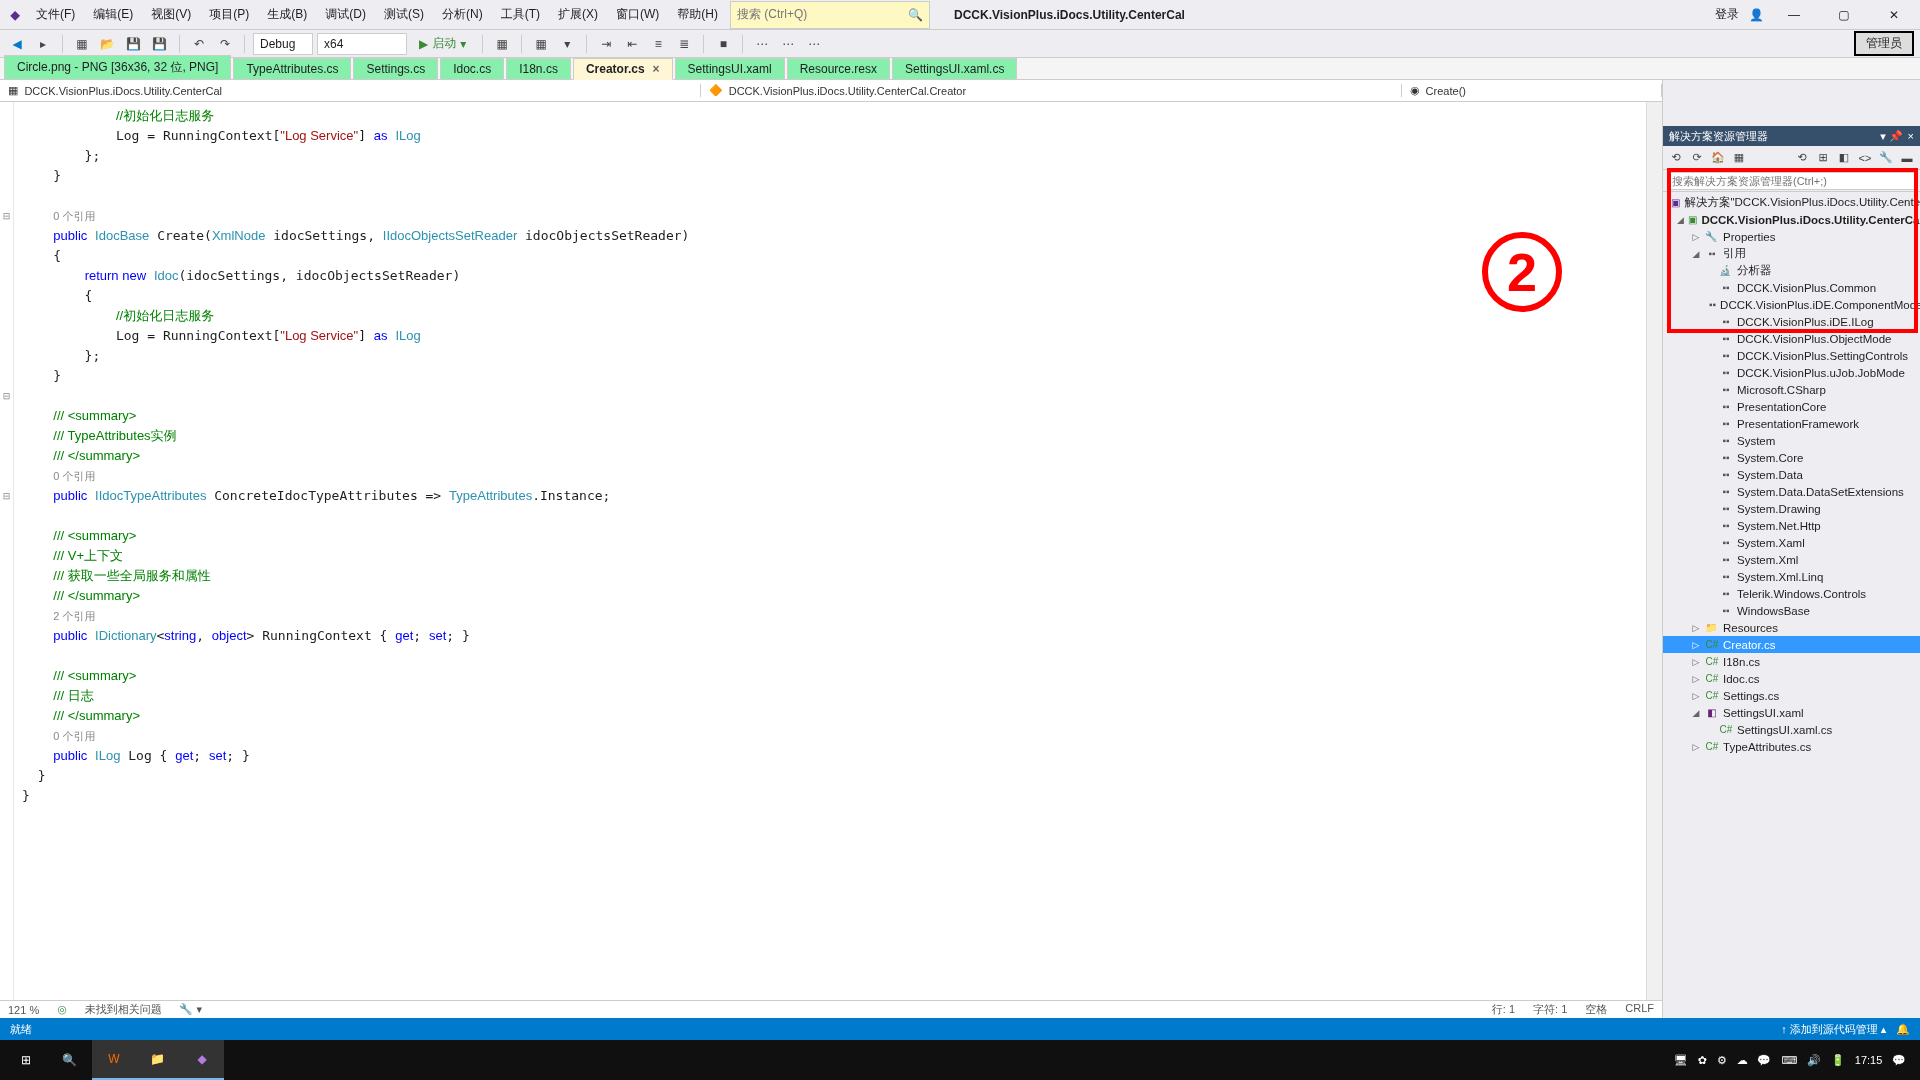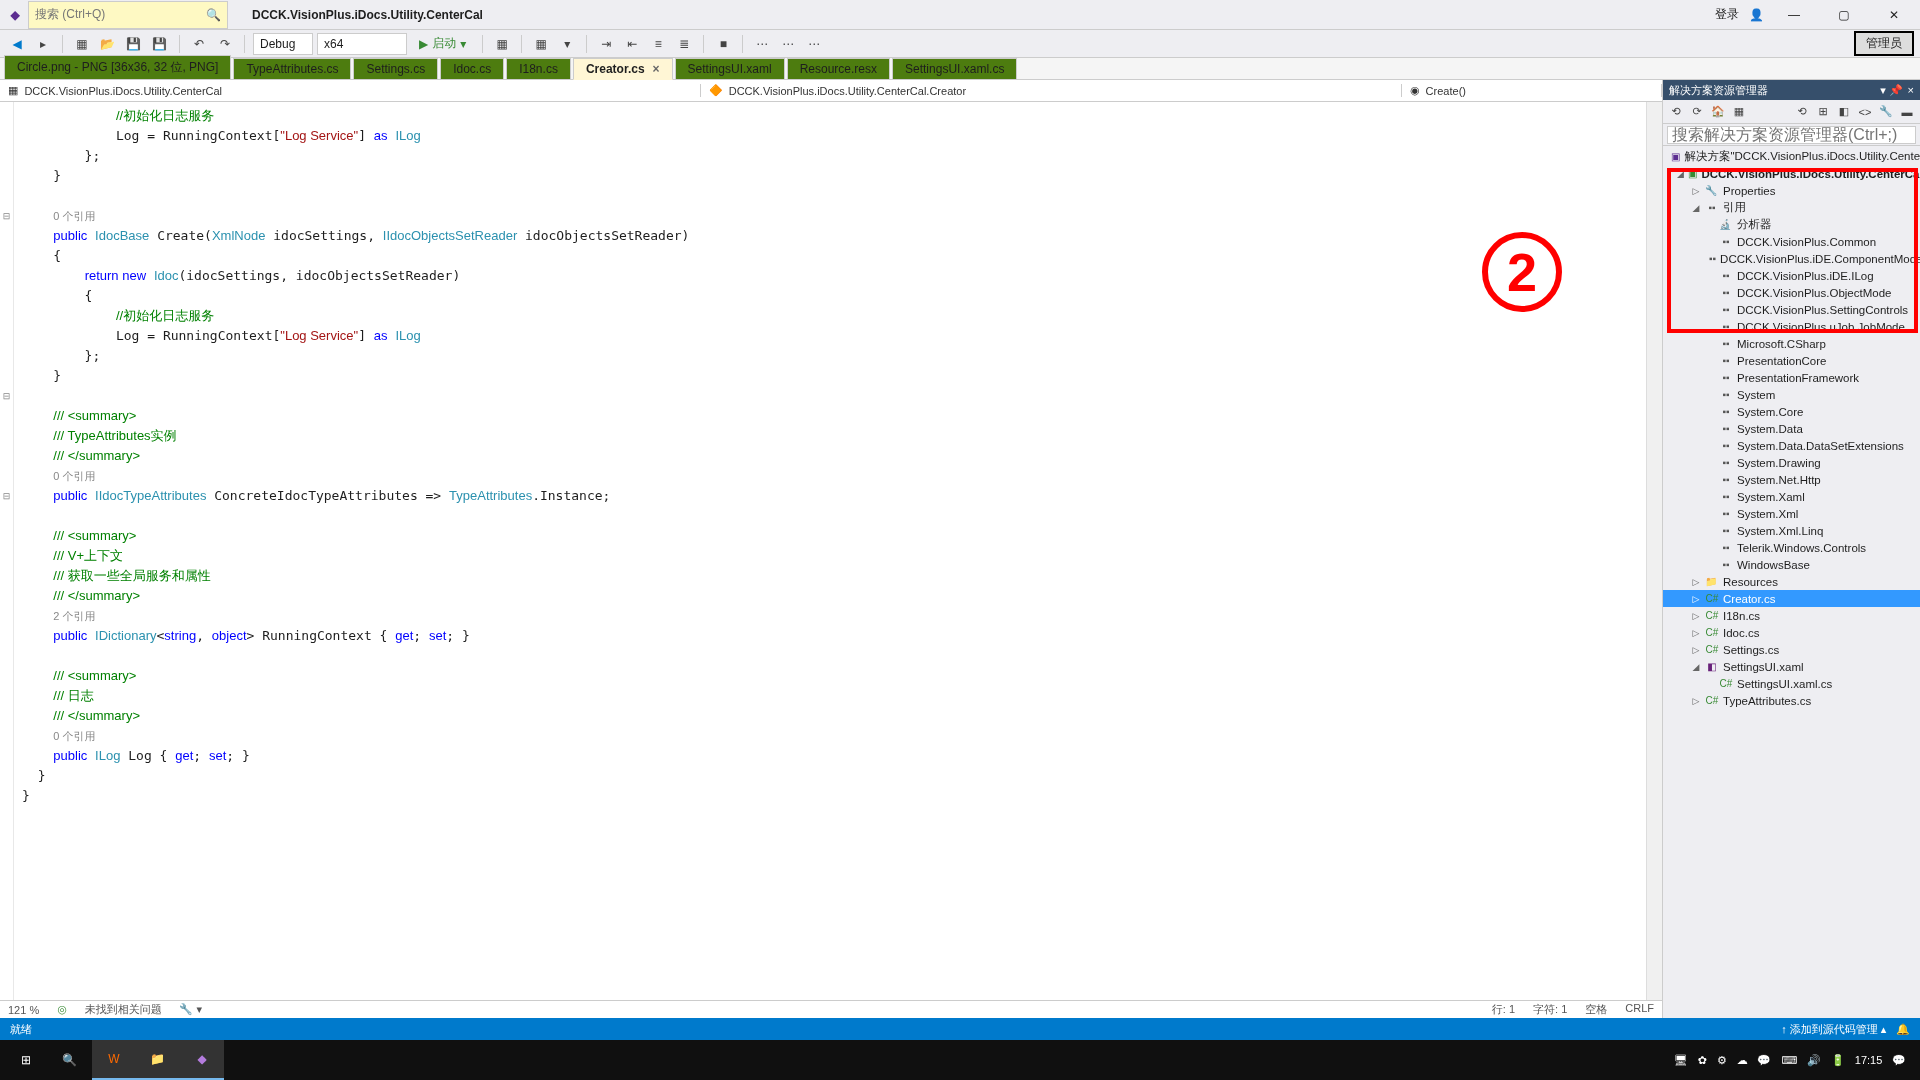--- a/index.html
+++ b/index.html
@@ -13,21 +13,21 @@
 .title-text { margin-left:20px; font-weight:bold; }
 .title-right { margin-left:auto; display:flex; align-items:center; gap:10px; }
 .win-btn { width:40px; height:28px; display:flex; align-items:center; justify-content:center; }
 .toolbar { height:28px; background:#eeeef2; display:flex; align-items:center; padding:0 6px; gap:4px; border-bottom:1px solid #ccc; }
 .tb-btn { width:22px; height:22px; display:flex; align-items:center; justify-content:center; color:#444; }
 .tb-sep { width:1px; height:18px; background:#ccc; margin:0 4px; }
 .combo { height:22px; border:1px solid #ccc; background:#fff; padding:0 6px; display:flex; align-items:center; min-width:60px; }
 .play { color:#388a34; display:flex; align-items:center; gap:4px; padding:0 8px; height:22px; }
 .admin-btn { margin-left:auto; padding:2px 10px; background:#ddd; border:2px solid #000000; }
 .tabs { height:22px; background:#f5f5f5; display:flex; align-items:flex-end; border-bottom:1px solid #ccc; padding-left:4px; gap:2px; }
-.tab { padding:3px 12px; background:#4d7c0f; border:1px solid #ccc; border-bottom:none; font-size:12px; position:relative; }
+.tab { padding:3px 12px; background:#86efac; border:1px solid #ccc; border-bottom:none; font-size:12px; position:relative; }
 .tab.active { background:#fff6d5; border-bottom:1px solid #fff6d5; margin-bottom:-1px; font-weight:bold; }
 .tab .x { margin-left:8px; color:#666; }
 .main { flex:1; display:flex; overflow:hidden; }
 .editor-area { flex:1; display:flex; flex-direction:column; background:#fff; overflow:hidden; }
 .crumb-bar { height:22px; display:flex; align-items:center; border-bottom:1px solid #ccc; font-size:11px; color:#333; }
 .crumb { flex:1; border-right:1px solid #ccc; padding:0 8px; display:flex; align-items:center; gap:6px; }
 .crumb:last-child { flex:0 0 260px; }
 .code-wrap { flex:1; display:flex; overflow:hidden; position:relative; }
 .gutter { width:60px; background:#fff; text-align:right; padding:4px 14px 0 0; color:#2b91af; font-family:Consolas,monospace; font-size:13px; line-height:20px; }
 .fold-col { width:14px; border-right:1px solid #e8e8e8; padding-top:4px; }
@@ -36,46 +36,60 @@
 .kw { color:#0000ff; }
 .type { color:#2b91af; }
 .str { color:#a31515; }
 .com { color:#008000; }
 .gray { color:#888; font-size:11px;}
 .vscroll { width:16px; background:#f0f0f0; border-left:1px solid #ddd; }
 .badge2 { position:absolute; top:130px; right:100px; width:80px; height:80px; border:6px solid #ff0000; border-radius:50%; display:flex; align-items:center; justify-content:center; color:#ff0000; font-size:54px; font-weight:bold; font-family:Arial;}
 .status-editor { height:18px; border-top:1px solid #ccc; display:flex; align-items:center; padding:0 8px; font-size:11px; color:#555; gap:18px;}
 .status-editor .right { margin-left:auto; display:flex; gap:18px;}
 .sidebar { width:258px; background:#eeeef2; display:flex; flex-direction:column; border-left:1px solid #ccc; }
-.side-title { height:20px; background:#364f6b; color:#fff; display:flex; align-items:center; padding:0 6px; font-size:11px; }
+.side-title { height:20px; background:#364f6b; color:#fff; display:flex; align-items:center; padding:0 6px; font-size:11px;margin-top:46px; }
 .side-title .r { margin-left:auto; display:flex; gap:4px;}
 .side-tools { height:24px; display:flex; align-items:center; padding:0 4px; gap:3px; border-bottom:1px solid #ccc;}
 .side-tools span { width:18px; height:18px; display:flex; align-items:center; justify-content:center; font-size:11px; color:#444;}
 .side-search { height:22px; padding:2px 4px; border-bottom:1px solid #ccc;}
-.side-search input { width:100%; height:18px; border:1px solid #ccc; padding:0 4px; font-size:16px;}
+.side-search input { width:100%; height:18px; border:1px solid #ccc; padding:0 4px; font-size:11px;}
 .tree { flex:1; overflow:auto; padding:2px 0; font-size:11.5px; }
 .node { height:17px; display:flex; align-items:center; padding-left:6px; gap:4px; white-space:nowrap; }
 .node.sel { background:#3399ff; color:#fff; }
 .node .arrow { width:10px; font-size:9px; color:#666; text-align:center;}
 .node.sel .arrow { color:#fff; }
 .ico { width:14px; height:14px; display:inline-flex; align-items:center; justify-content:center; font-size:10px;}
 .ic-sln{color:#5c2d91;} .ic-proj{color:#388a34;} .ic-prop{color:#7d6a00;} .ic-ref{color:#555;} .ic-fold{color:#dcb67a;} .ic-cs{color:#388a34;} .ic-xaml{color:#68217a;}
 .redbox { position:absolute; border:4px solid #ff0000; pointer-events:none; }
 .statusbar { height:22px; background:#007acc; color:#fff; display:flex; align-items:center; padding:0 10px; font-size:11px;}
 .statusbar .right { margin-left:auto; display:flex; align-items:center; gap:10px;}
 .taskbar { height:40px; background:#101010; display:flex; align-items:center; padding:0 4px; }
 .task-btn { width:44px; height:40px; display:flex; align-items:center; justify-content:center; color:#fff; }
 .task-btn.active { border-bottom:2px solid #76b9ed; background:#333;}
 .tray { margin-left:auto; display:flex; align-items:center; gap:10px; color:#fff; padding-right:10px; font-size:11px;}
 </style>
 </head>
 <body>
 
 <div class="titlebar">
   <div class="vs-logo">◆</div>
+  <div class="menu">
+    <span>文件(F)</span>
+    <span>编辑(E)</span>
+    <span>视图(V)</span>
+    <span>项目(P)</span>
+    <span>生成(B)</span>
+    <span>调试(D)</span>
+    <span>测试(S)</span>
+    <span>分析(N)</span>
+    <span>工具(T)</span>
+    <span>扩展(X)</span>
+    <span>窗口(W)</span>
+    <span>帮助(H)</span>
+  </div>
   <div class="search-box">
     <span>搜索 (Ctrl+Q)</span>
     <span class="mag">🔍</span>
   </div>
   <div class="title-text">DCCK.VisionPlus.iDocs.Utility.CenterCal</div>
   <div class="title-right">
     <span>登录</span>
     <span>👤</span>
     <div class="win-btn">—</div>
     <div class="win-btn">▢</div>

